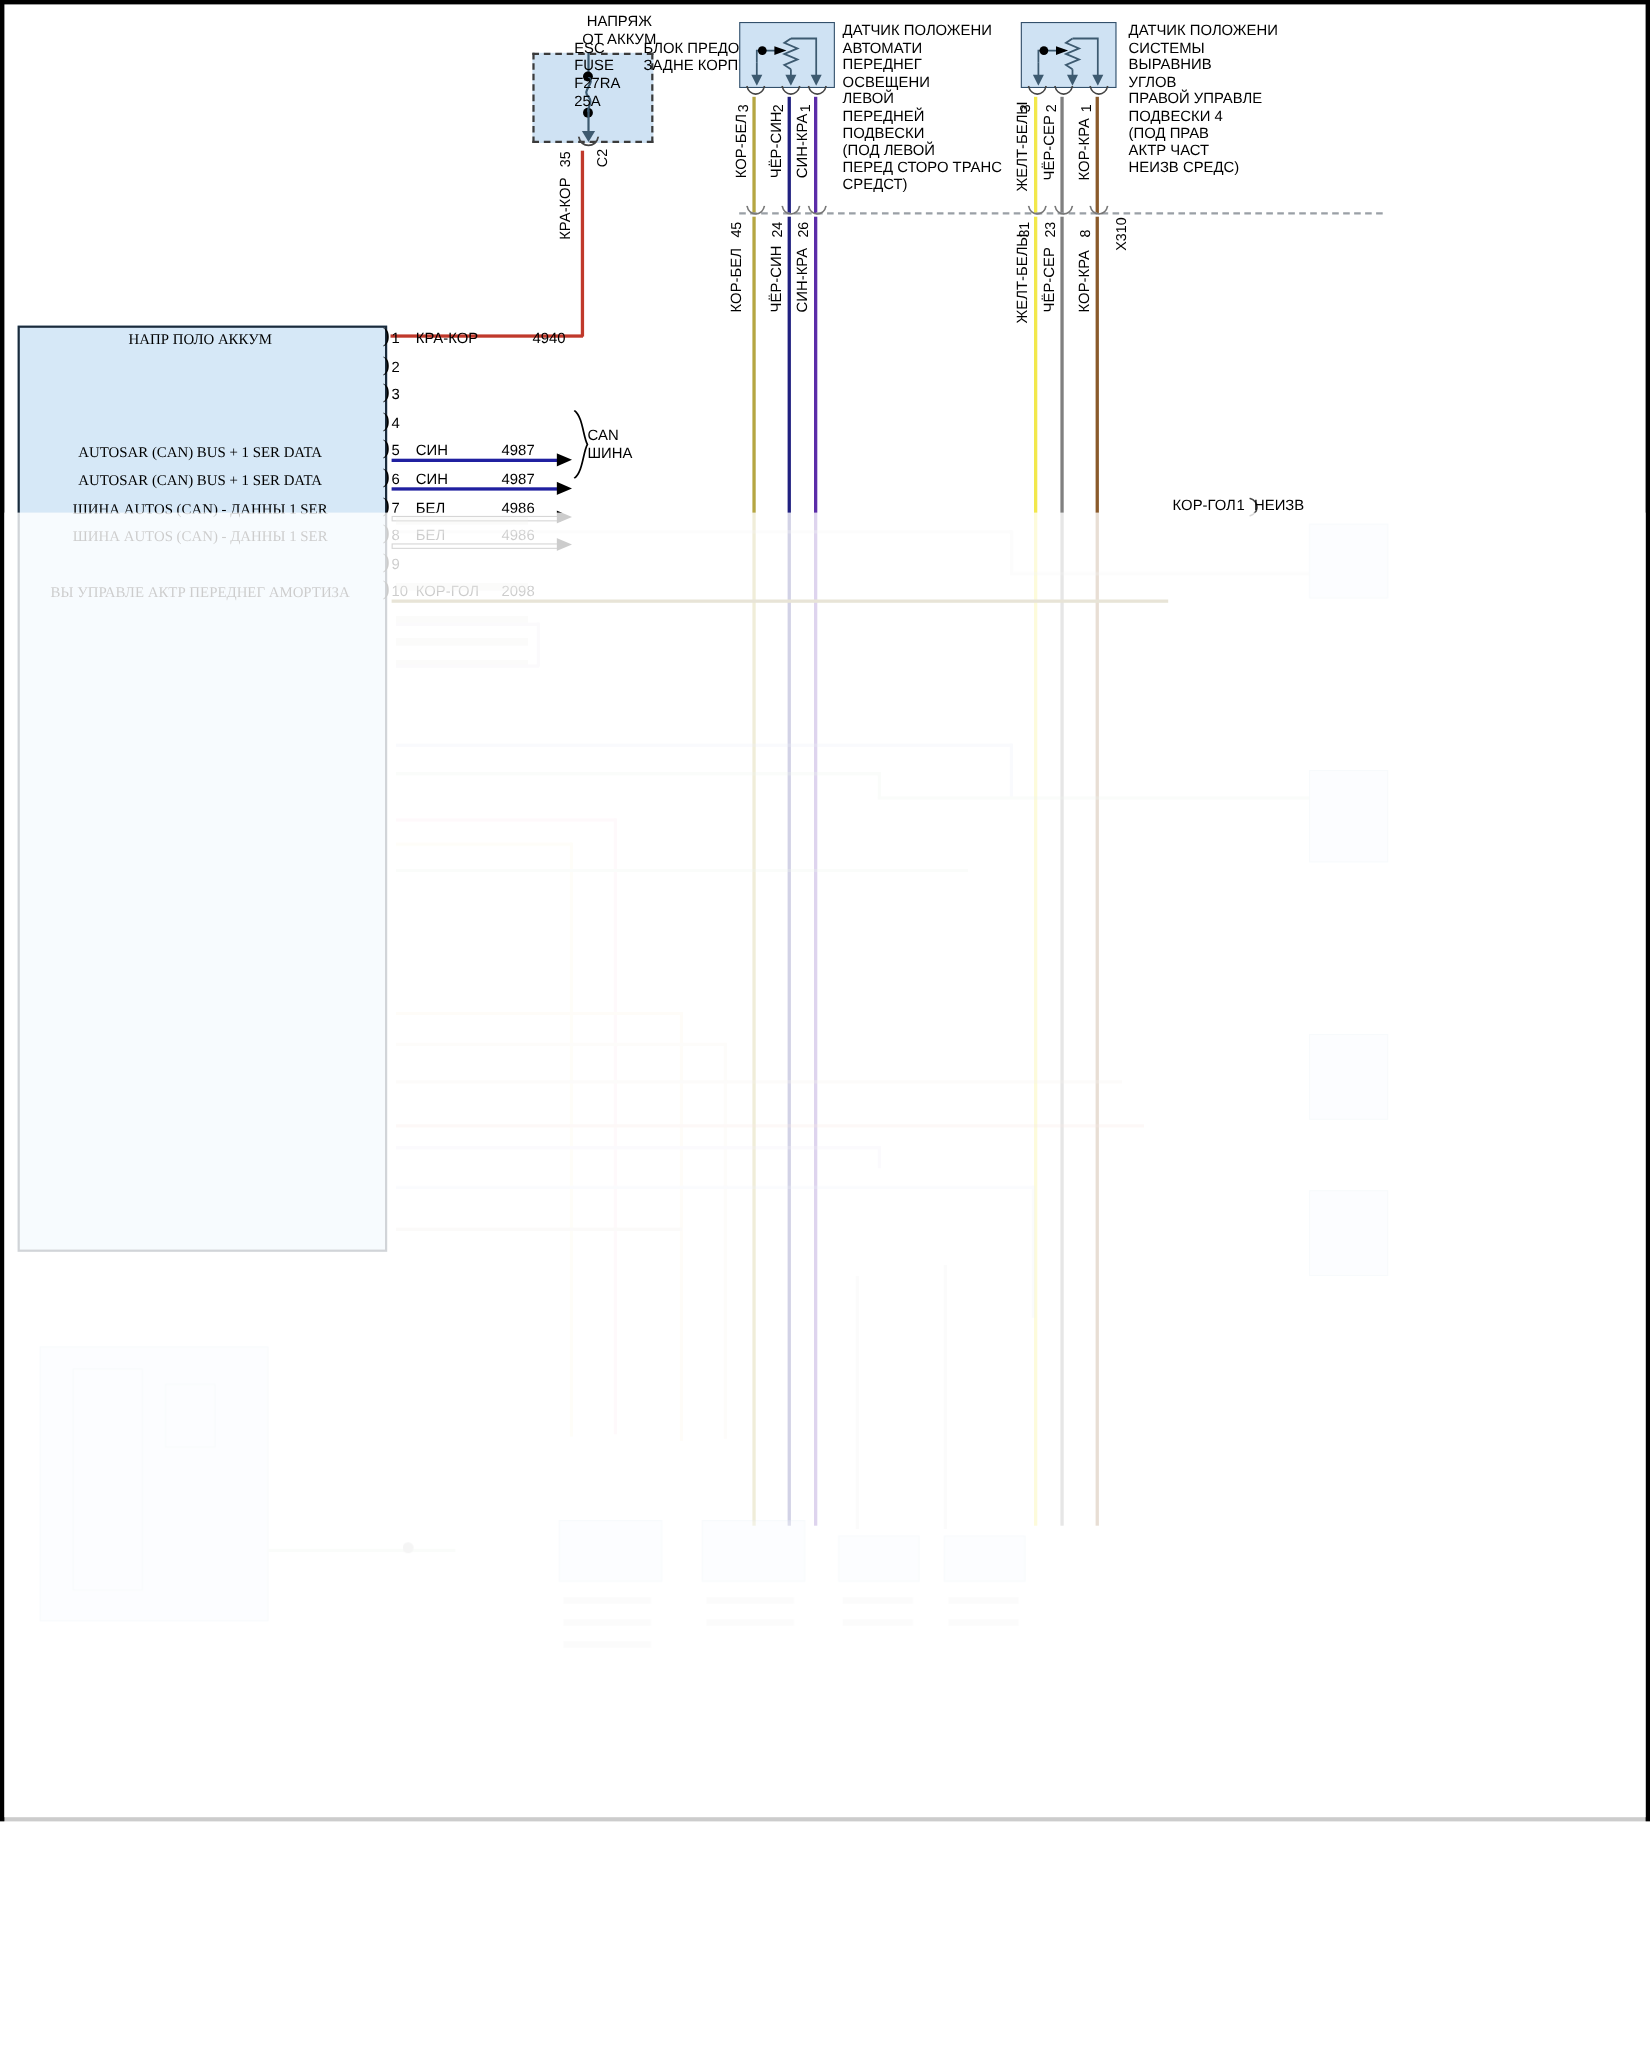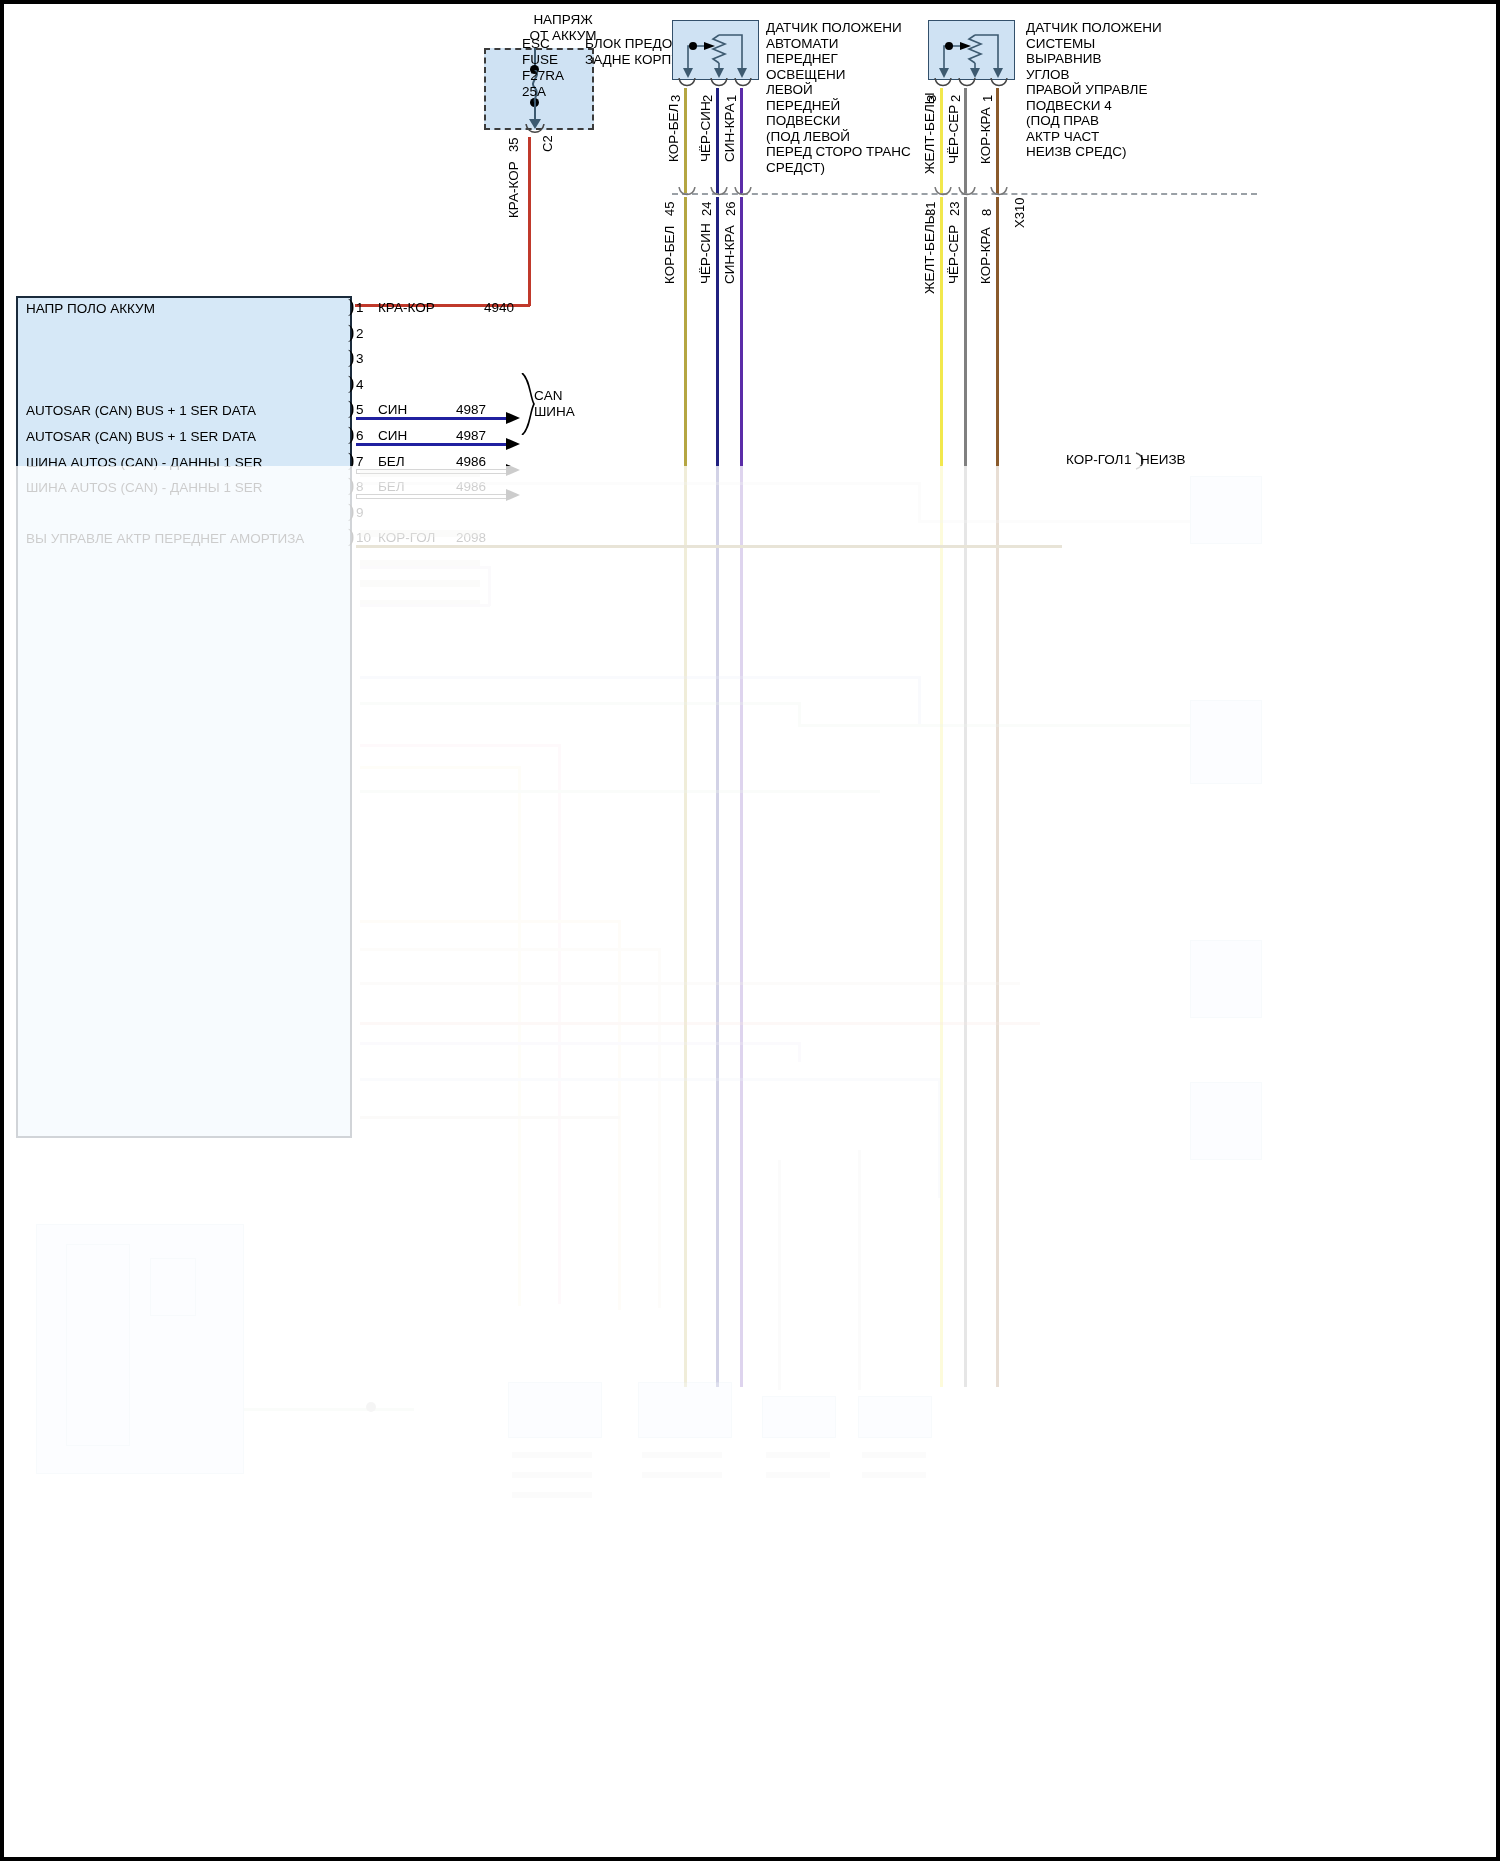--- a/index.html
+++ b/index.html
@@ -1,22 +1,22 @@
 <!DOCTYPE html>
 <html><head>
 <meta charset="utf-8">
 <style>
   html,body{margin:0;padding:0;background:#ffffff;}
   body{font-family:"Liberation Sans", sans-serif;}
-  #page{position:relative;width:1500px;height:1861px;background:#fff;overflow:hidden;}
+  #page{position:relative;width:1500px;height:1656px;background:#fff;overflow:hidden;}
 
   
   .abs{position:absolute;}
   .txt{font-size:13.5px;color:#000;line-height:15.5px;white-space:pre;}
-  .txt-r{text-align:left;}
+  .txt-r{text-align:center;font-family:Liberation Serif, serif;}
   .vert{writing-mode:vertical-rl;transform:rotate(180deg);font-size:13.5px;color:#000;white-space:nowrap;}
   .vert-num{writing-mode:vertical-rl;transform:rotate(180deg);font-size:13px;color:#000;}
   .vw{position:absolute;width:3px;}
   .hw{position:absolute;height:3px;}
 
   
   .sheet-border-top{position:absolute;left:0;top:0;width:1500px;height:4px;background:#000;}
   .sheet-border-left{position:absolute;left:0;top:0;width:4px;height:1861px;background:#000;}
   .sheet-border-right{position:absolute;right:0;top:0;width:4px;height:1861px;background:#000;}
   .sheet-border-bottom{position:absolute;left:0;bottom:0;width:1500px;height:4px;background:#000;}

